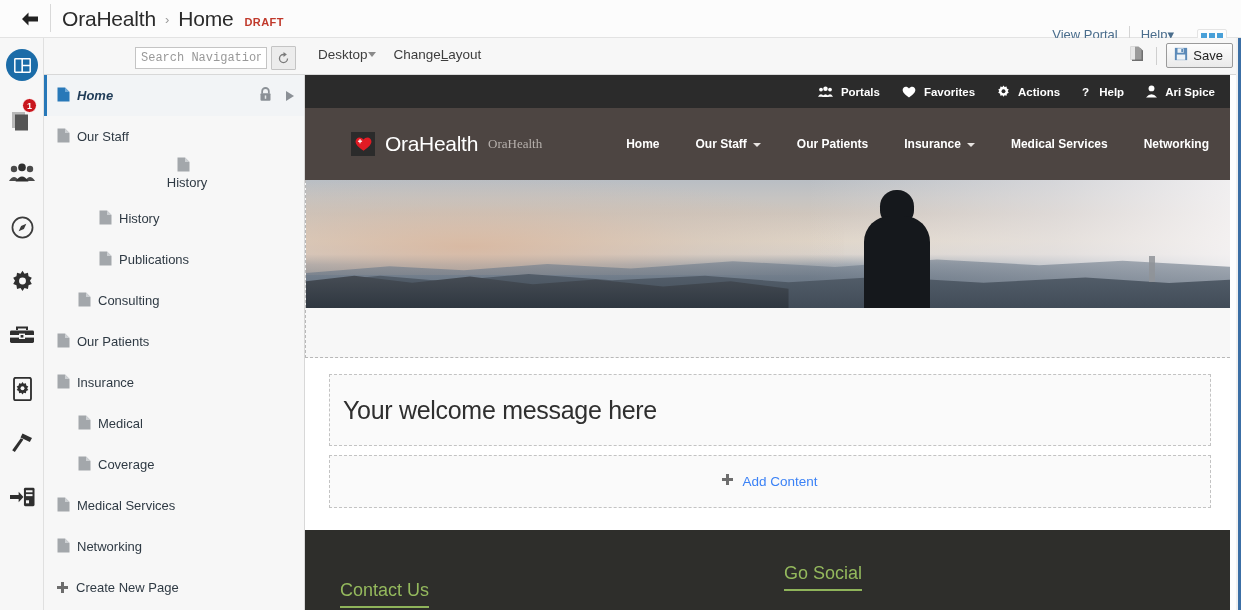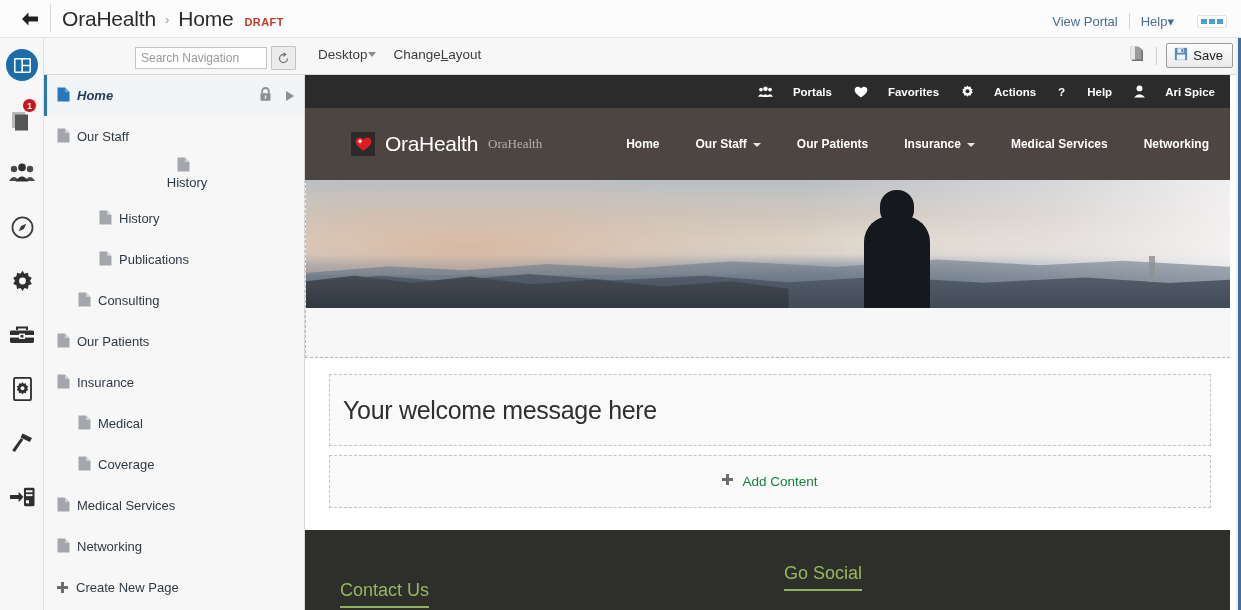--- a/index.html
+++ b/index.html
@@ -37,21 +37,21 @@
   #breadcrumb .bc-sep { font-size: 13px; color: #999; }
   #breadcrumb .bc-cur {
     font-size: 21px; color: #2b2b2b; letter-spacing: -0.2px;
   }
   #breadcrumb .bc-draft {
     font-size: 11px; color: #c0392b; font-weight: bold;
     letter-spacing: 0.4px; margin-left: 2px; margin-top: 5px;
   }
   #top-right {
     position: absolute; right: 10px; top: 0; height: 42px;
-    display: flex; align-items: center; gap: 0;
+    display: flex; align-items: flex-end; gap: 0;
     font-size: 13px;
   }
   #top-right a {
     color: #4a6d8c; text-decoration: none; padding: 0 11px; cursor: pointer;
   }
   #top-right .tr-div { width: 1px; height: 16px; background: #d4d4d4; }
   #more-dots {
     margin-left: 12px; margin-right: 4px;
     width: 30px; height: 13px;
     border: 1px solid #e4e4e4; border-radius: 2px;
@@ -67,21 +67,21 @@
     border-bottom: 1px solid #d8d8d8;
   }
   #search-wrap {
     position: absolute; left: 135px; top: 8px;
     display: flex; align-items: center; gap: 4px;
   }
   #search-nav-input {
     width: 132px; height: 22px;
     border: 1px solid #c4c4c4; background: #fff;
     font-size: 12px; color: #8b5cf6; padding: 0 5px;
-    font-family: Liberation Sans, sans-serif;
+    font-family: Liberation Mono, monospace;
   }
   #search-nav-input::placeholder { color: #999; }
   #refresh-btn {
     width: 25px; height: 24px;
     border: 1px solid #c4c4c4; background: #ececec;
     display: flex; align-items: center; justify-content: center;
     cursor: pointer; border-radius: 1px;
   }
   #layout-controls {
     position: absolute; left: 318px; top: 9px;
@@ -182,21 +182,21 @@
     width: 930px; height: 535px;
     background: #ffffff;
     overflow: hidden;
   }
   #portal-topbar {
     height: 33px; background: #2b2b2b;
     display: flex; align-items: center; justify-content: flex-end;
     padding-right: 20px; gap: 22px;
   }
   #portal-topbar .pt-item {
-    display: flex; align-items: center; gap: 20px;
+    display: flex; align-items: center; gap: 8px;
     color: #ffffff; font-size: 11.5px; font-weight: bold;
     cursor: pointer;
   }
   #portal-brandbar {
     height: 72px; background: #4d4542;
     display: flex; align-items: center;
     position: relative;
   }
   #brand-block {
     position: absolute; left: 46px; top: 50%; transform: translateY(-50%);
@@ -305,21 +305,21 @@
     font-size: 25px; color: #2f2f2f; letter-spacing: -0.3px;
   }
   #add-content-box {
     margin-top: 9px;
     border: 1px dashed #c3c3c3;
     height: 53px; display: flex; align-items: center; justify-content: center;
     background: #fafafa;
   }
   #add-content-btn {
     display: flex; gap: 9px;
-    font-size: 13.5px; color: #15803d; cursor: pointer;
+    font-size: 13.5px; color: #3b82f6; cursor: pointer;
   }
 
   
   #portal-footer {
     margin-top: 22px;
     height: 90px; background: #2e2e2b;
     position: relative;
   }
   .footer-head {
     position: absolute; top: 33px;

